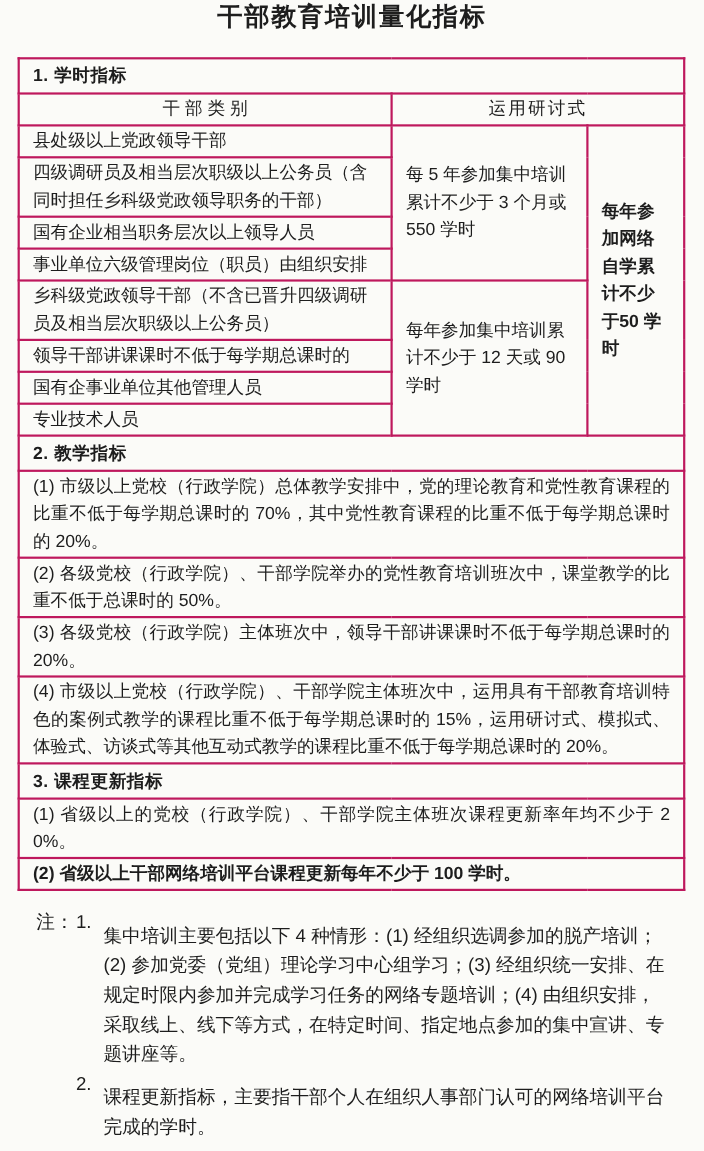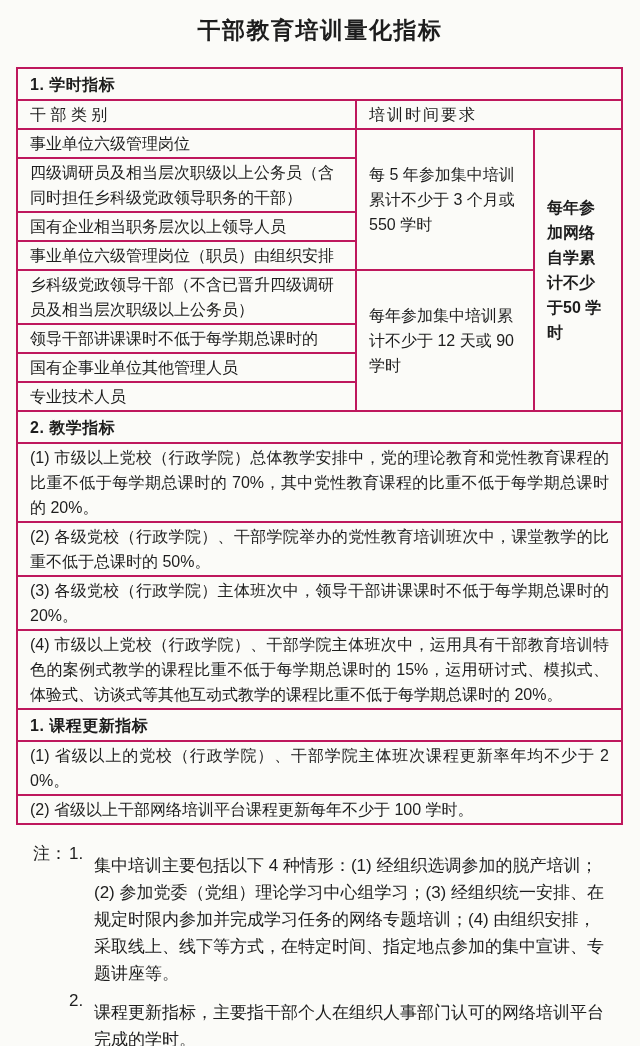--- a/index.html
+++ b/index.html
@@ -11,21 +11,20 @@
     height: 1046px;
     background: #fbfbf8;
     color: #1d1d1d;
     font-family: "Liberation Sans", "DejaVu Sans", sans-serif;
     overflow: hidden;
   }
   .page-title {
     text-align: center;
     font-size: 23px;
     font-weight: bold;
-    padding-top: 15px;
     letter-spacing: 1.5px;
   }
   table.indicator {
     border-collapse: collapse;
     table-layout: fixed;
     width: 605px;
     margin: 21px 0 0 16px;
     border: 2px solid #262626;
   }
   table.indicator td {
@@ -37,20 +36,21 @@
     word-break: break-all;
   }
   td.sec-h {
     font-weight: bold;
     font-size: 18px;
     height: 28px;
     padding-left: 7px;
     letter-spacing: 0.5px;
   }
   td.col-h {
+    text-align: center;
     height: 24px;
   }
   td.col-h.ls {
     letter-spacing: 2px;
   }
   td.cat {
     padding-left: 7px;
   }
   td.req {
     padding-left: 8px;
@@ -59,20 +59,21 @@
     padding: 2px 3px 2px 5px;
     line-height: 26px;
     font-weight: bold;
   }
   td.body-item {
     text-align: justify;
     padding: 2px 7px;
   }
   td.pad-lg {
     padding: 11px 7px 12px;
+    font-weight: bold;
   }
   .notes {
     margin: 15px 28px 0 33px;
     font-size: 17px;
     line-height: 27px;
   }
   .notes-row {
     display: flex;
   }
   .notes-label {
@@ -100,24 +101,24 @@
     <col style="width:339px">
     <col style="width:178px">
     <col style="width:88px">
   </colgroup>
   <tbody>
     <tr>
       <td colspan="3" class="sec-h">1. 学时指标</td>
     </tr>
     <tr>
       <td class="col-h">干 部 类 别</td>
-      <td colspan="2" class="col-h ls">培训时间要求</td>
+      <td colspan="2" class="col-h ls">运用研讨式</td>
     </tr>
     <tr style="height:25px">
-      <td class="cat">事业单位六级管理岗位</td>
+      <td class="cat">县处级以上党政领导干部</td>
       <td rowspan="4" class="req">每 5 年参加集中培训累计不少于 3 个月或 550 学时</td>
       <td rowspan="8" class="req online">每年参加网络自学累计不少于50 学时</td>
     </tr>
     <tr style="height:50px">
       <td class="cat">四级调研员及相当层次职级以上公务员（含同时担任乡科级党政领导职务的干部）</td>
     </tr>
     <tr style="height:25px">
       <td class="cat">国有企业相当职务层次以上领导人员</td>
     </tr>
     <tr style="height:26px">
@@ -145,21 +146,21 @@
     <tr>
       <td colspan="3" class="body-item">(2) 各级党校（行政学院）、干部学院举办的党性教育培训班次中，课堂教学的比重不低于总课时的 50%。</td>
     </tr>
     <tr>
       <td colspan="3" class="body-item">(3) 各级党校（行政学院）主体班次中，领导干部讲课课时不低于每学期总课时的 20%。</td>
     </tr>
     <tr>
       <td colspan="3" class="body-item">(4) 市级以上党校（行政学院）、干部学院主体班次中，运用具有干部教育培训特色的案例式教学的课程比重不低于每学期总课时的 15%，运用研讨式、模拟式、体验式、访谈式等其他互动式教学的课程比重不低于每学期总课时的 20%。</td>
     </tr>
     <tr>
-      <td colspan="3" class="sec-h">1. 课程更新指标</td>
+      <td colspan="3" class="sec-h">3. 课程更新指标</td>
     </tr>
     <tr>
       <td colspan="3" class="body-item">(1) 省级以上的党校（行政学院）、干部学院主体班次课程更新率年均不少于 20%。</td>
     </tr>
     <tr>
       <td colspan="3" class="body-item pad-lg">(2) 省级以上干部网络培训平台课程更新每年不少于 100 学时。</td>
     </tr>
   </tbody>
 </table>
 

